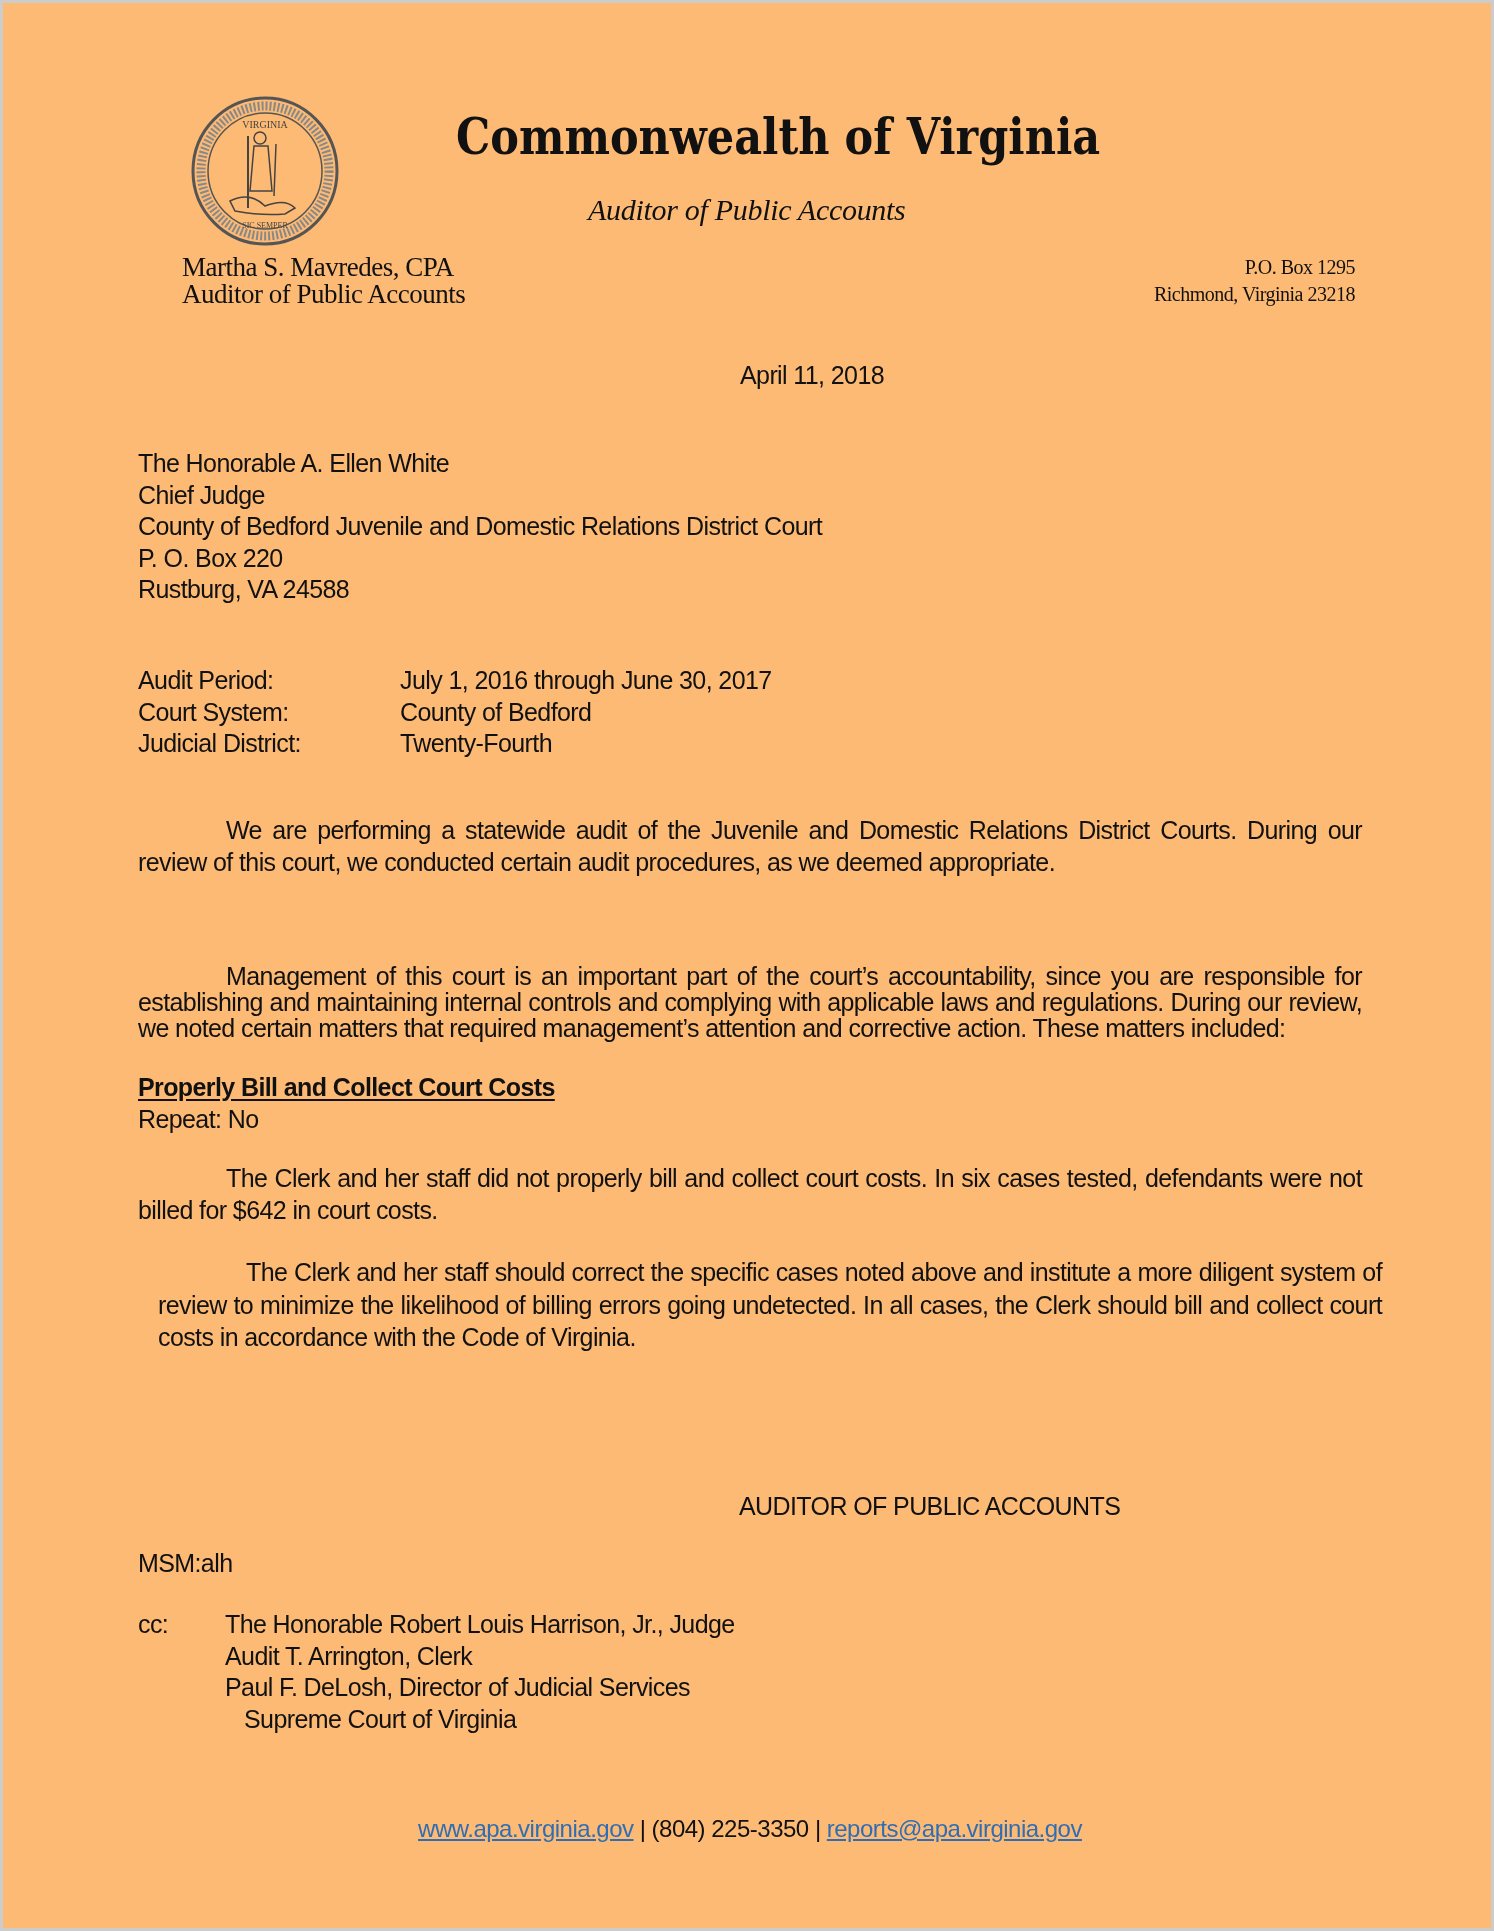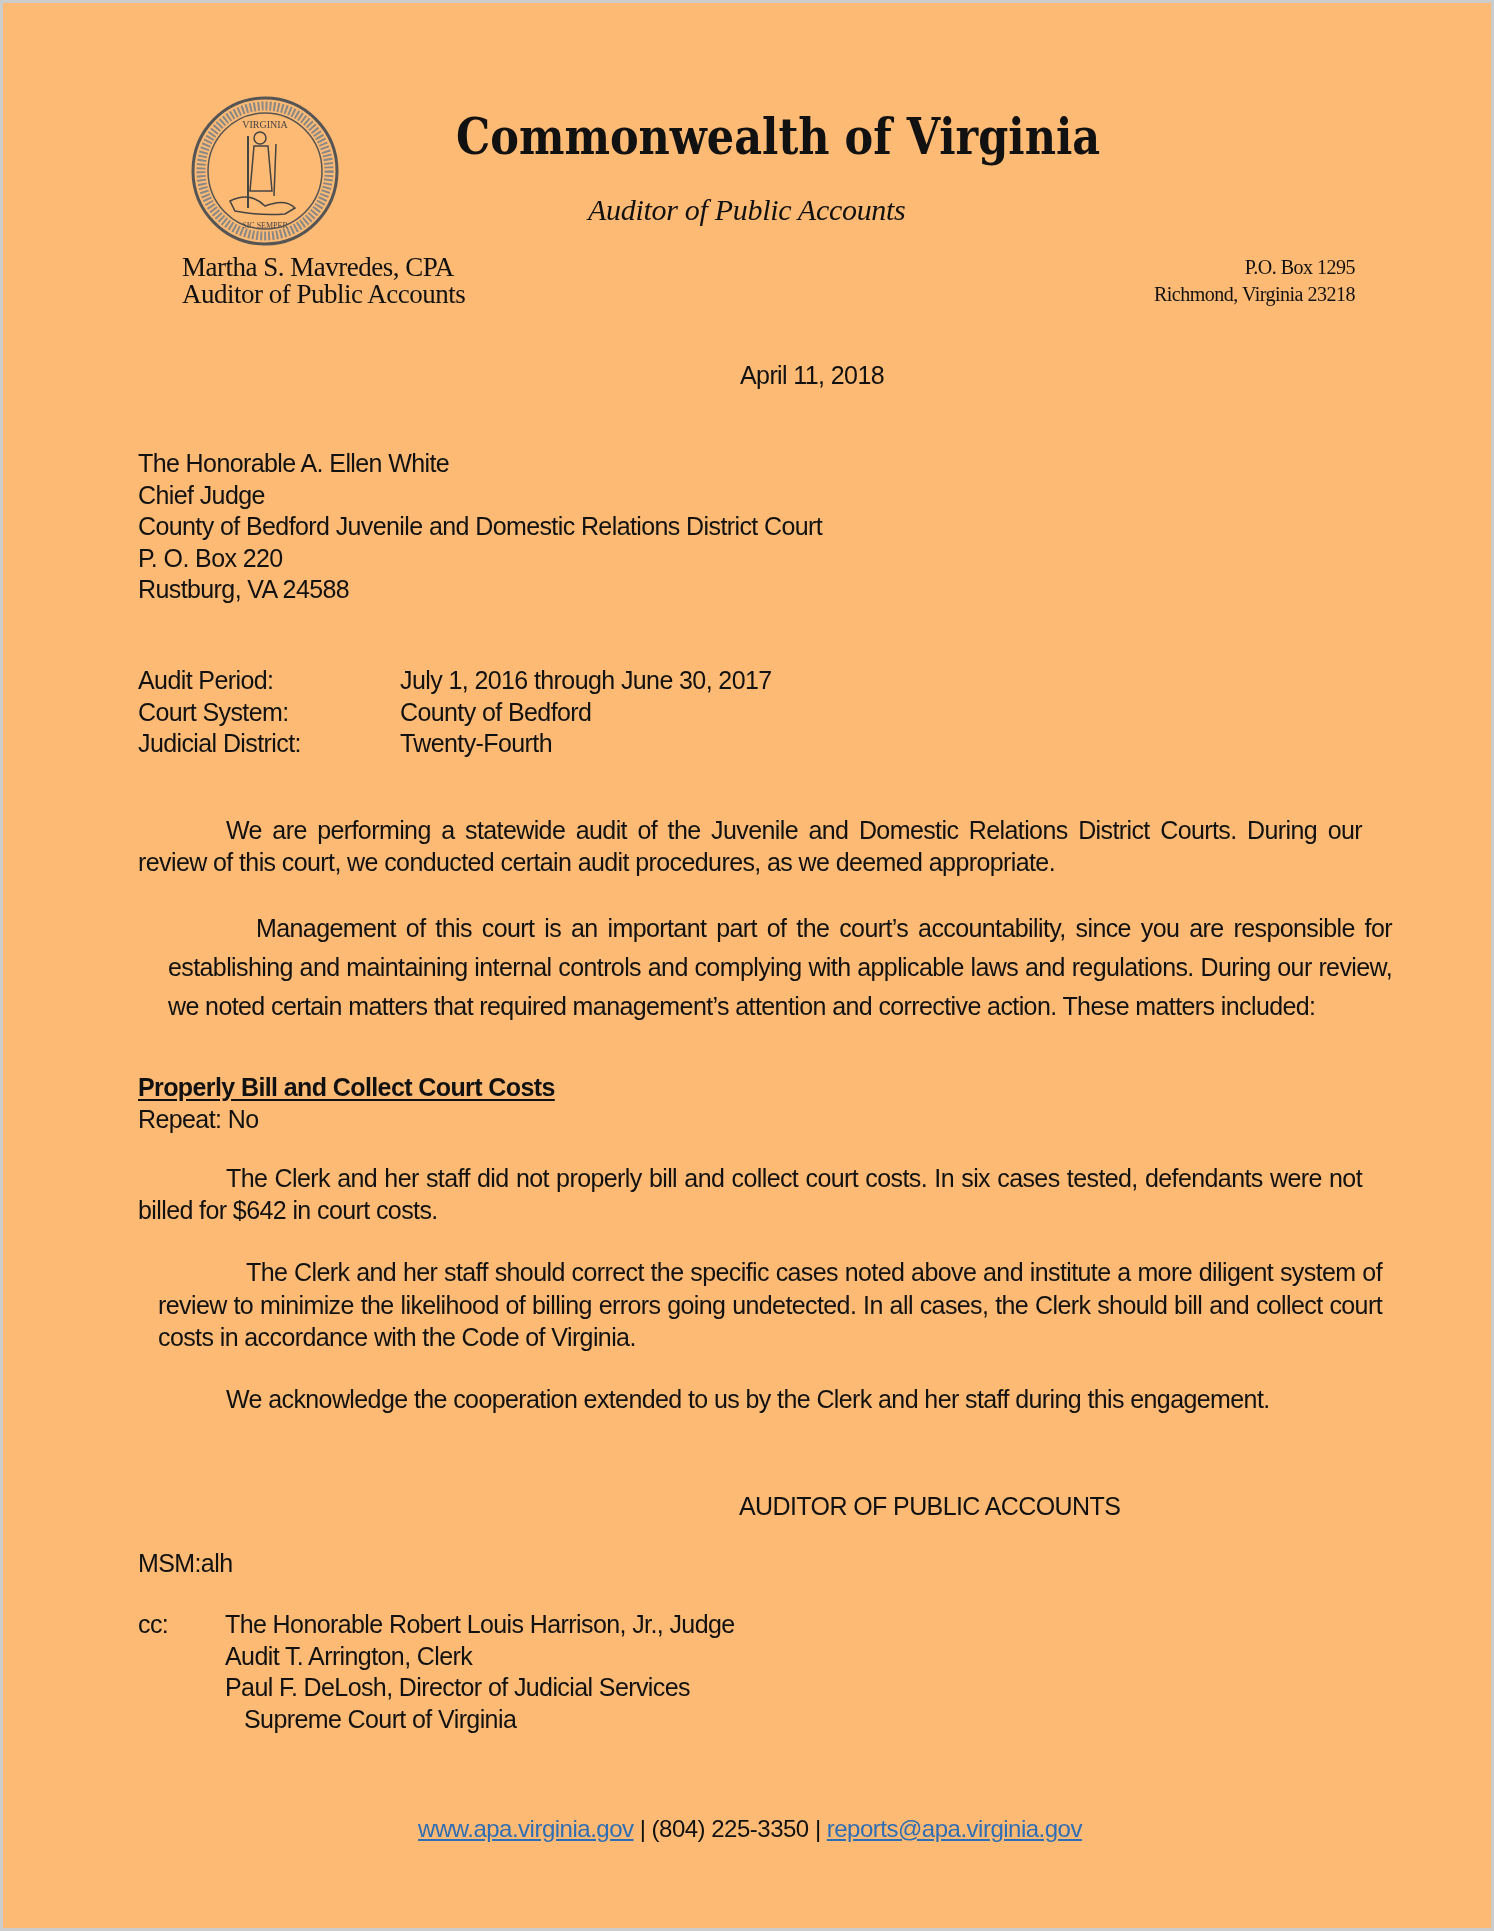--- a/index.html
+++ b/index.html
@@ -22,21 +22,21 @@
 
   .date { left: 737px; top: 357px; }
   .address { left: 135px; top: 445px; }
   .audit { left: 135px; top: 662px; }
   .audit-row { display: flex; }
   .audit-label { width: 262px; }
 
   .para { position: absolute; left: 135px; width: 1224px; text-align: justify; text-align-last: left; white-space: normal; }
   .para .indent { display: inline-block; width: 88px; }
   .p1 { top: 812px; }
-  .p2 { top: 906px; line-height: 39px; margin-left: 30px; }
+  .p2 { top: 960px; line-height: 26px; }
   .heading { left: 135px; top: 1069px; font-weight: bold; text-decoration: underline; text-underline-offset: 3px; }
   .repeat { left: 135px; top: 1101px; }
   .p3 { top: 1160px; }
   .p4 { top: 1253px; line-height: 32.5px; margin-left: 20px; }
   .p5 { top: 1381px; }
   .sig { left: 736px; top: 1488px; }
   .initials { left: 135px; top: 1545px; }
   .cc { left: 135px; top: 1606px; }
   .cc-label { position: absolute; left: 0; top: 0; }
   .cc-list { position: absolute; left: 87px; top: 0; }
@@ -109,21 +109,20 @@
 
   <div class="para sans body-text p2"><span class="indent"></span><span>Management of this court is an important part of the court’s accountability, since you are responsible for establishing and maintaining internal controls and complying with applicable laws and regulations.  During our review, we noted certain matters that required management’s attention and corrective action.  These matters included:</span></div>
 
   <div class="abs sans body-text heading">Properly Bill and Collect Court Costs</div>
   <div class="abs sans body-text repeat">Repeat: No</div>
 
   <div class="para sans body-text p3"><span class="indent"></span><span>The Clerk and her staff did not properly bill and collect court costs.  In six cases tested, defendants were not billed for $642 in court costs.</span></div>
 
   <div class="para sans body-text p4"><span class="indent"></span><span>The Clerk and her staff should correct the specific cases noted above and institute a more diligent system of review to minimize the likelihood of billing errors going undetected.  In all cases, the Clerk should bill and collect court costs in accordance with the Code of Virginia.</span></div>
 
-  <div class="para sans body-text p5"><span class="indent"></span><span>We acknowledge the cooperation extended to us by the Clerk and her staff during this engagement.</span></div>
 
   <div class="abs sans body-text sig">AUDITOR OF PUBLIC ACCOUNTS</div>
   <div class="abs sans body-text initials">MSM:alh</div>
 
   <div class="abs sans body-text cc">
     <span class="cc-label">cc:</span>
     <div class="cc-list">
       <div>The Honorable Robert Louis Harrison, Jr., Judge</div>
       <div>Audit T. Arrington, Clerk</div>
       <div>Paul F. DeLosh, Director of Judicial Services</div>

